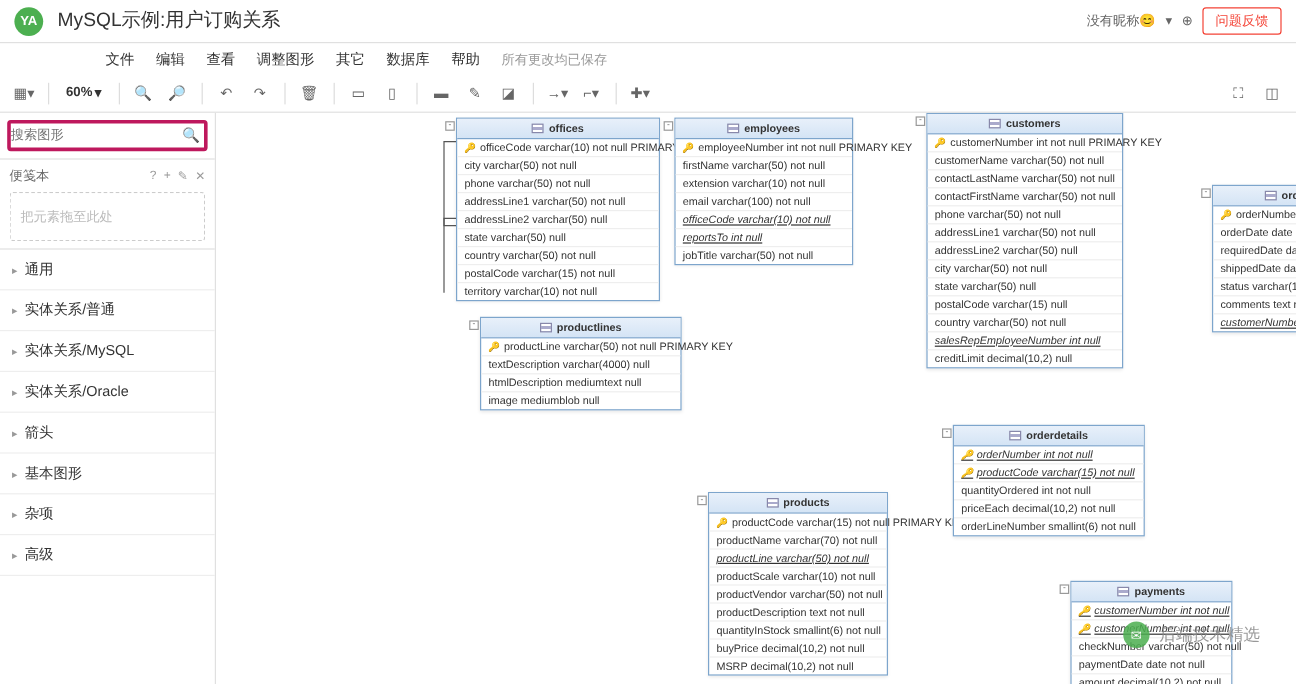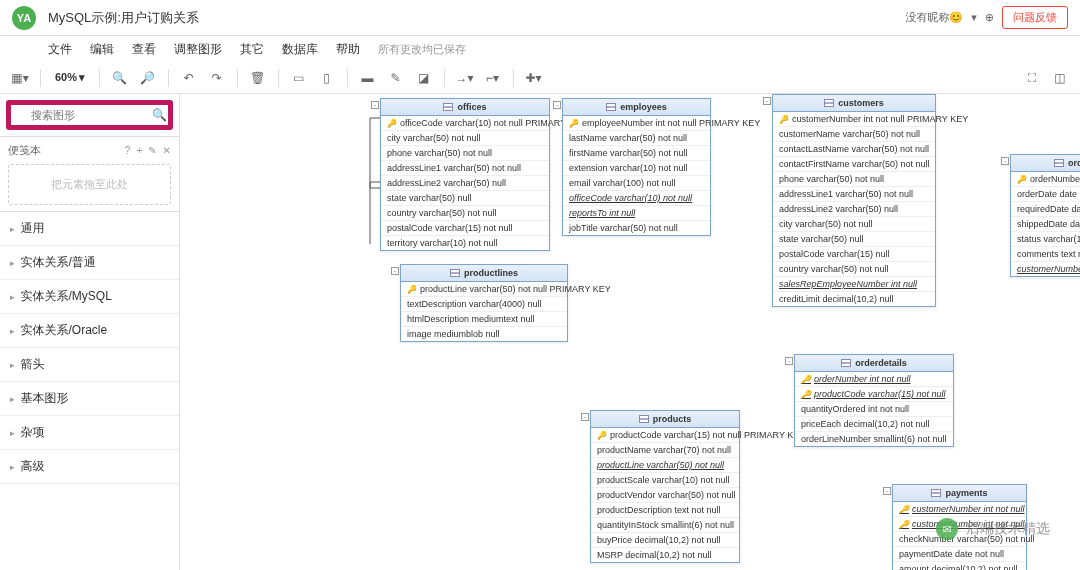--- a/index.html
+++ b/index.html
@@ -1,39 +1,39 @@
 <!DOCTYPE html>
 <html><head>
 <meta charset="utf-8">
 <style>
 * { box-sizing: border-box; margin: 0; padding: 0; }
 body { font-family: "Helvetica Neue", Arial, sans-serif; font-size: 12px; color: #333; background: #fff; overflow: hidden; width: 1080px; height: 570px; }
 .header { display: flex; align-items: center; padding: 4px 12px; border-bottom: 1px solid #e0e0e0; height: 36px; }
 .logo { width: 24px; height: 24px; border-radius: 50%; background: #4caf50; color: #fff; display: flex; align-items: center; justify-content: center; font-weight: bold; font-size: 11px; margin-right: 12px; }
-.title { font-size: 13px; font-weight: 500; flex: 1; }
+.title { font-size: 16px; font-weight: 500; flex: 1; }
 .header-right { display: flex; align-items: center; gap: 8px; font-size: 11px; color: #666; }
 .feedback-btn { border: 1px solid #f44336; color: #f44336; padding: 3px 10px; border-radius: 3px; background: #fff; cursor: pointer; font-size: 11px; }
-.menubar { display: flex; align-items: center; padding: 0 8px 0 48px; height: 26px; gap: 18px; font-size: 12px; }
+.menubar { display: flex; align-items: center; padding: 0 8px 0 48px; height: 26px; gap: 18px; font-size: 12px; margin-left: 40px; }
 .menu-item { cursor: pointer; }
 .saved-text { color: #999; font-size: 11px; }
 .toolbar { display: flex; align-items: center; padding: 4px 8px; border-bottom: 1px solid #e0e0e0; height: 32px; gap: 4px; }
 .tool-btn { width: 24px; height: 24px; display: flex; align-items: center; justify-content: center; cursor: pointer; color: #666; border-radius: 2px; }
 .tool-sep { width: 1px; height: 18px; background: #ddd; margin: 0 4px; }
 .zoom-sel { display: flex; gap: 2px; padding: 0 6px; cursor: pointer; font-size: 11px; font-weight: bold; }
 .right-tools { margin-left: auto; display: flex; gap: 4px; }
 .workspace { display: flex; height: calc(570px - 94px); }
 .sidebar { width: 180px; border-right: 1px solid #e0e0e0; display: flex; flex-direction: column; }
 .search-box { padding: 6px; border-bottom: 1px solid #e0e0e0; }
-.search-input { width: 100%; padding: 4px 24px 4px 20px; border: 5px solid #be185d; border-radius: 3px; font-size: 11px; }
+.search-input { width: 100%; padding: 4px 24px 4px 0; border: 3px solid #be185d; border-radius: 3px; font-size: 11px; }
 .search-wrap { position: relative; }
 .search-icon-abs { position: absolute; right: 6px; top: 50%; transform: translateY(-50%); color: #999; }
 .scratch-section { padding: 6px 8px; border-bottom: 1px solid #e0e0e0; }
 .scratch-header { display: flex; align-items: center; justify-content: space-between; font-size: 11px; color: #666; margin-bottom: 6px; }
 .scratch-tools { display: flex; gap: 6px; font-size: 10px; color: #999; }
-.drop-area { border: 1px dashed #ccc; padding: 12px 8px; text-align: center; color: #bbb; font-size: 11px; border-radius: 3px; }
+.drop-area { border: 1px dashed #ccc; padding: 12px 8px; text-align: left; color: #bbb; font-size: 11px; border-radius: 3px; }
 .panel-item { padding: 8px 10px; border-bottom: 1px solid #eee; font-size: 12px; cursor: pointer; display: flex; align-items: center; }
 .panel-item::before { content: '▸'; margin-right: 6px; color: #999; font-size: 9px; }
 .canvas { flex: 1; position: relative; background-image: radial-gradient(circle, #e8e8e8 0.5px, transparent 0.5px); background-size: 10px 10px; overflow: hidden; }
 .db-table { position: absolute; border: 1px solid #7da5cc; background: #fff; font-size: 9px; box-shadow: 0 1px 3px rgba(0,0,0,0.1); }
 .db-table-header { background: linear-gradient(#e8f0fa, #d4e4f5); border-bottom: 1px solid #7da5cc; padding: 3px 6px; text-align: center; font-weight: bold; display: flex; align-items: center; justify-content: center; gap: 4px; }
 .table-icon { width: 10px; height: 8px; background: linear-gradient(#fff 33%, #aac 33% 66%, #fff 66%); border: 1px solid #88a; display: inline-block; }
 .db-row { padding: 2px 6px; border-bottom: 1px solid #eee; display: flex; align-items: center; gap: 3px; white-space: nowrap; }
 .db-row:last-child { border-bottom: none; }
 .db-row.fk { font-style: italic; text-decoration: underline; }
 .key-icon { color: #e6a23c; font-size: 8px; }
@@ -190,23 +190,20 @@
       <div class="db-table-header">
           <span class="table-icon"></span>
           <span>employees</span>
         </div>
       <div>
           <div class="db-row">
             <span class="key-icon">🔑</span>
             <span>employeeNumber int not null PRIMARY KEY</span>
           </div>
           <div class="db-row">
-            <span>lastName varchar(50) not null</span>
-          </div>
-          <div class="db-row">
             <span>firstName varchar(50) not null</span>
           </div>
           <div class="db-row">
             <span>extension varchar(10) not null</span>
           </div>
           <div class="db-row">
             <span>email varchar(100) not null</span>
           </div>
           <div class="db-row fk">
             <span>officeCode varchar(10) not null</span>

